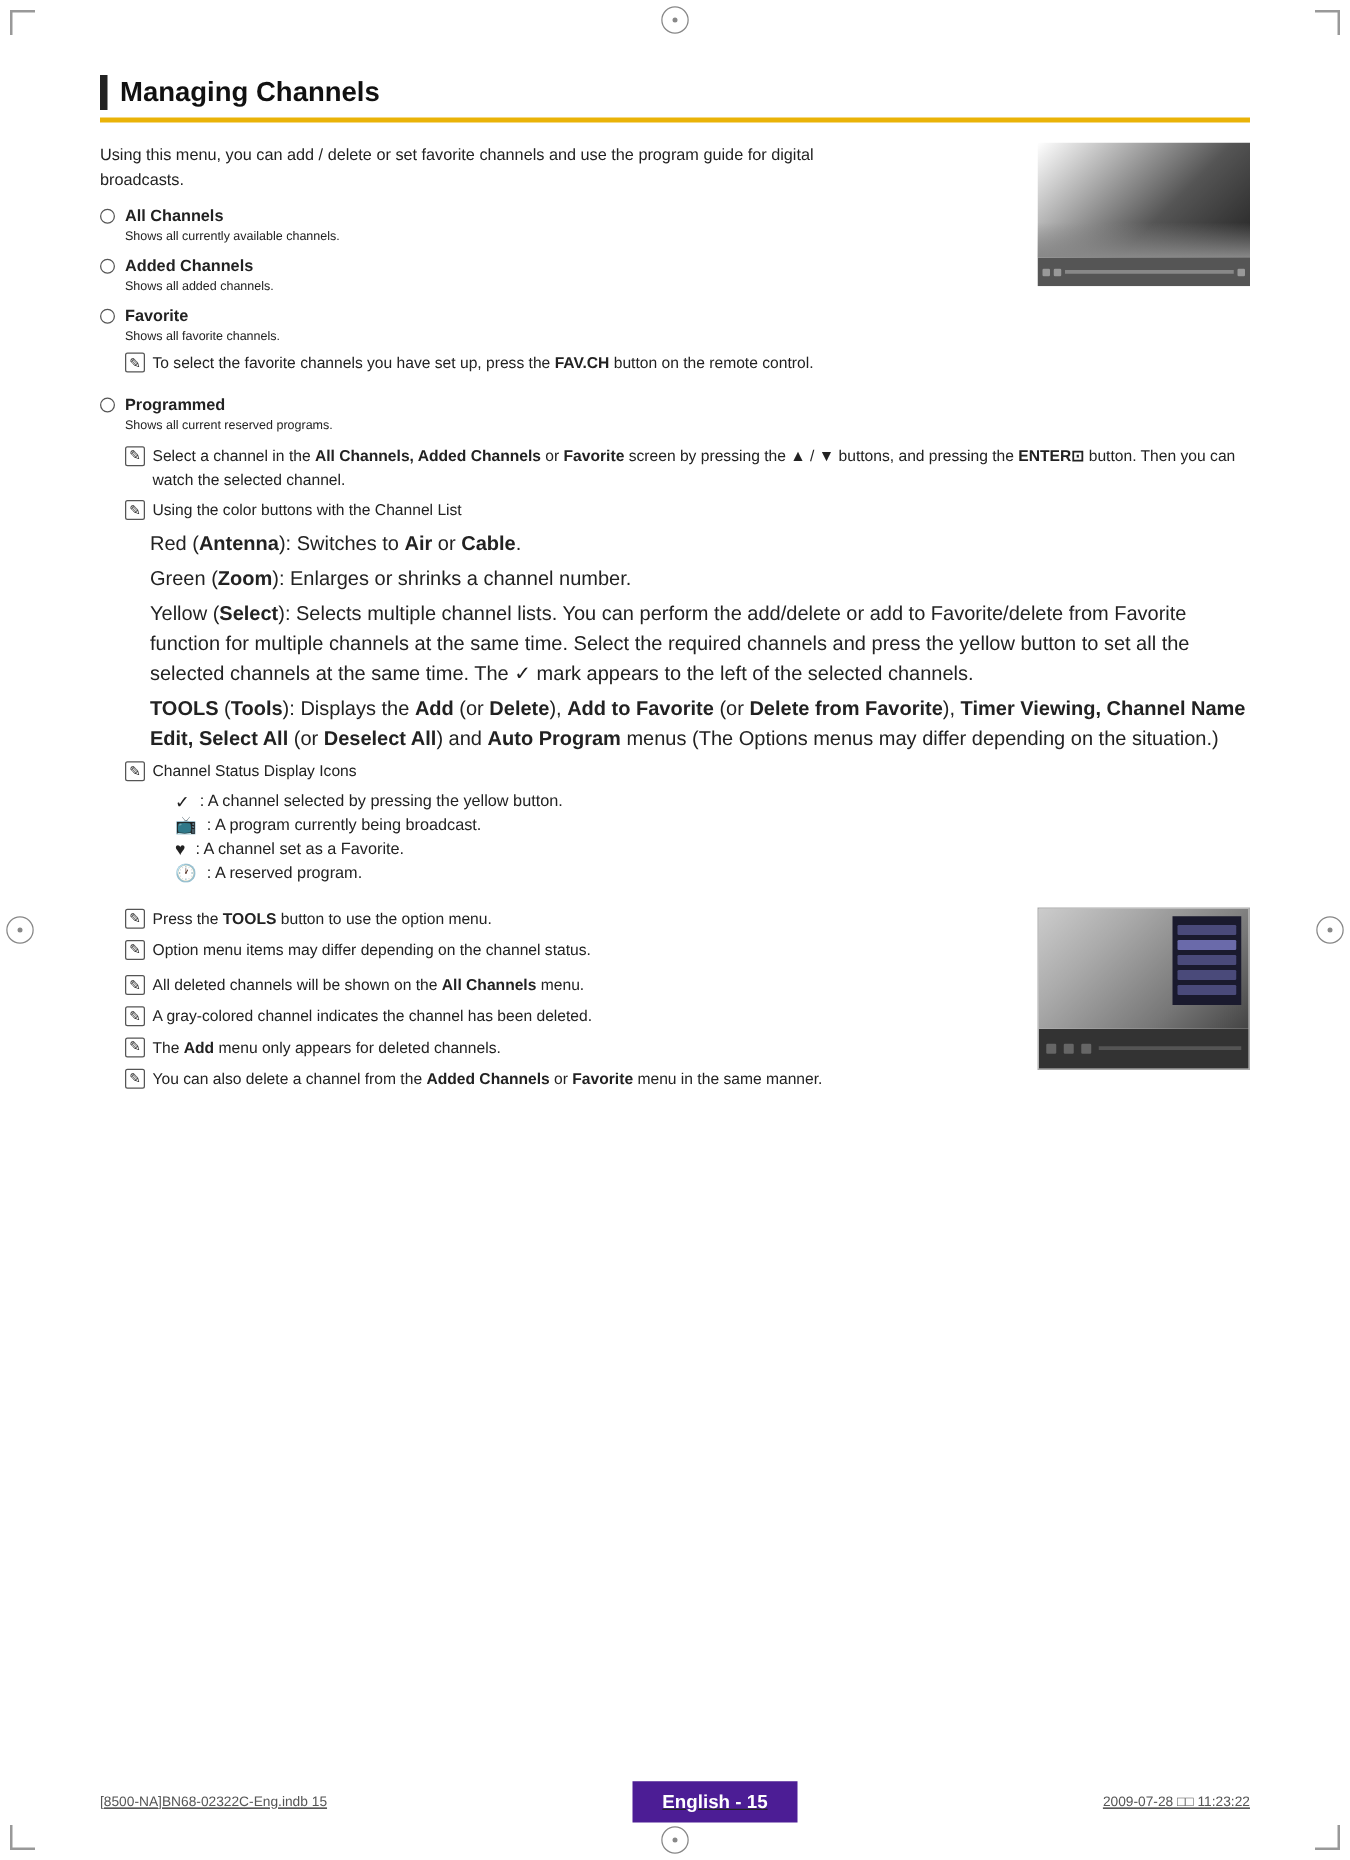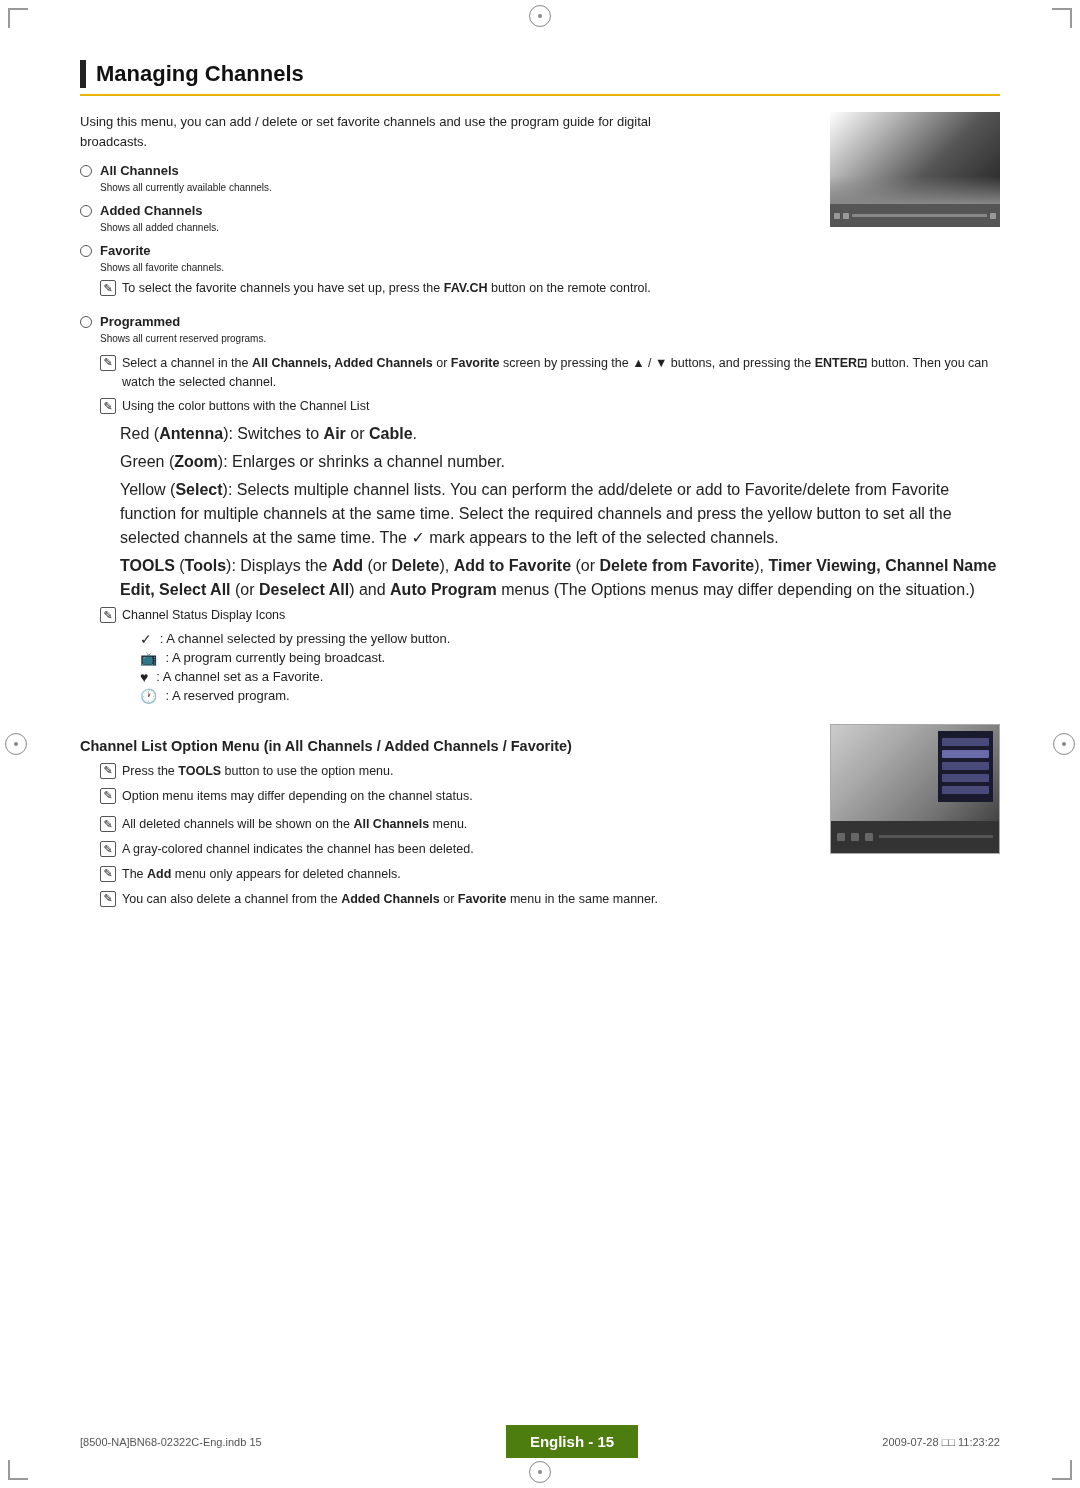--- a/index.html
+++ b/index.html
@@ -55,21 +55,21 @@
       top: 60px;
       left: 80px;
       right: 80px;
       bottom: 100px;
     }
 
     
     .page-title-container {
       display: flex;
       align-items: center;
-      border-bottom: 2px solid #eab308;
+      border-bottom: 4px solid #eab308;
       padding-bottom: 6px;
       margin-bottom: 16px;
     }
 
     .title-bar {
       width: 6px;
       height: 28px;
       background: #222;
       margin-right: 10px;
       flex-shrink: 0;
@@ -298,29 +298,30 @@
 
     
     .footer {
       position: absolute;
       bottom: 30px;
       left: 80px;
       right: 80px;
       display: flex;
       align-items: center;
       justify-content: space-between;
+      text-decoration: underline;
     }
 
     .footer-left {
       font-size: 11px;
       color: #555;
     }
 
     .footer-center {
-      background: #4d7c0f;
+      background: #4c1d95;
       color: #fff;
       padding: 8px 24px;
       font-size: 15px;
       font-weight: bold;
     }
 
     .footer-right {
       font-size: 11px;
       color: #555;
     }
@@ -432,21 +433,20 @@
     <span>: A channel set as a Favorite.</span>
   </div>
   <div class="status-icon-item">
     <span class="status-icon">🕐</span>
     <span>: A reserved program.</span>
   </div>
 
   <div style="margin-top: 20px;">
     <div class="content-with-image">
       <div class="text-section">
-        <h2 class="subsection-title">Channel List Option Menu (in All Channels / Added Channels / Favorite)</h2>
 
         <div class="note-item">
           <span class="note-icon">✎</span>
           <span class="note-text">Press the <b>TOOLS</b> button to use the option menu.</span>
         </div>
         <div class="note-item">
           <span class="note-icon">✎</span>
           <span class="note-text">Option menu items may differ depending on the channel status.</span>
         </div>
 

